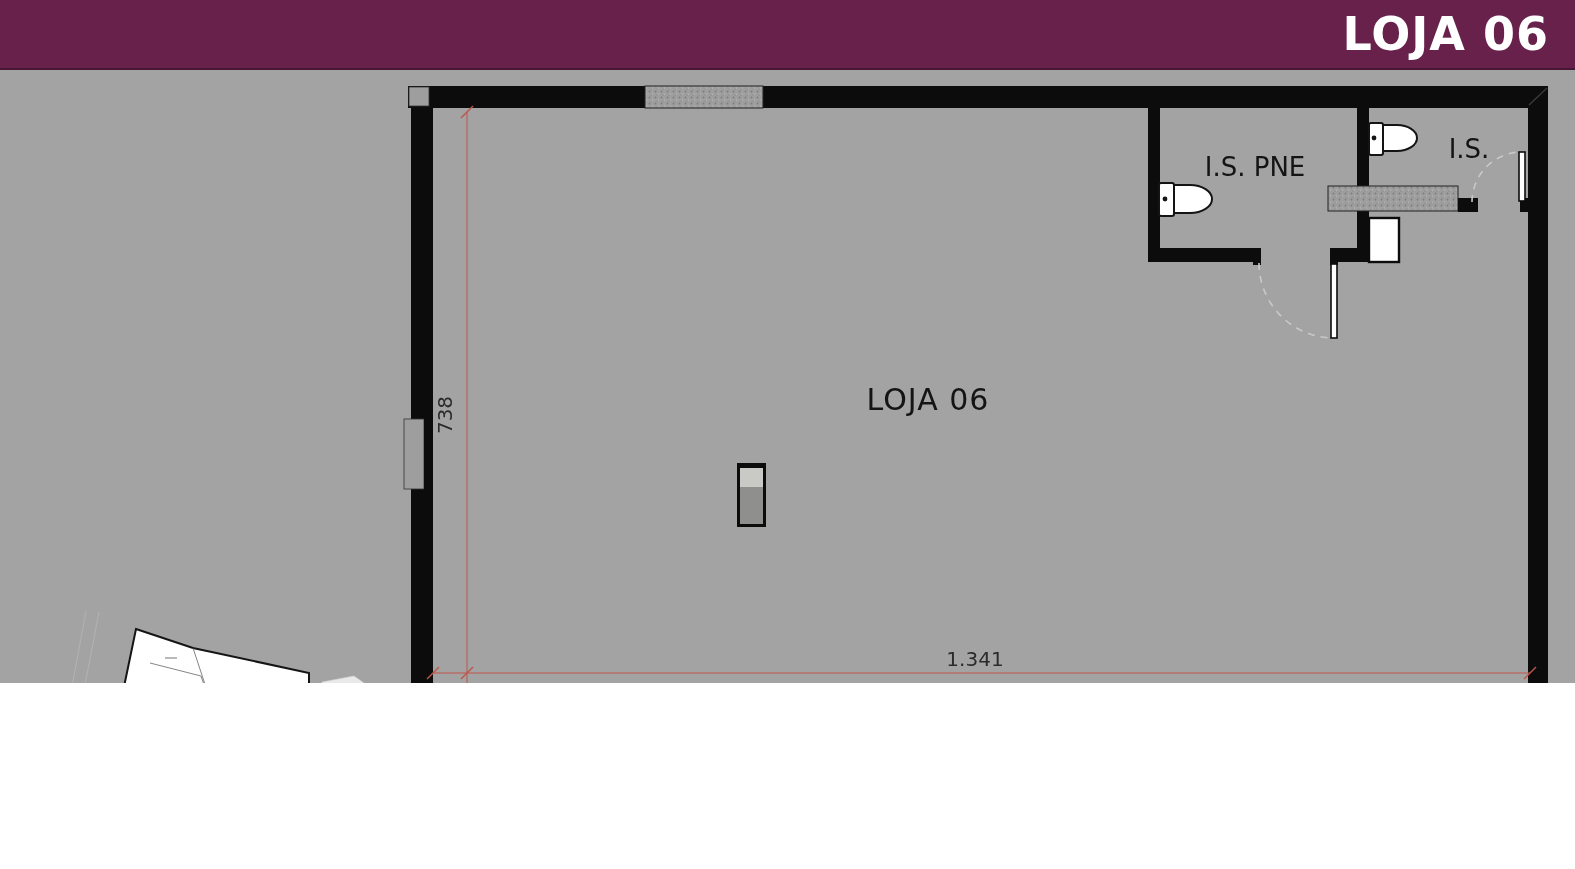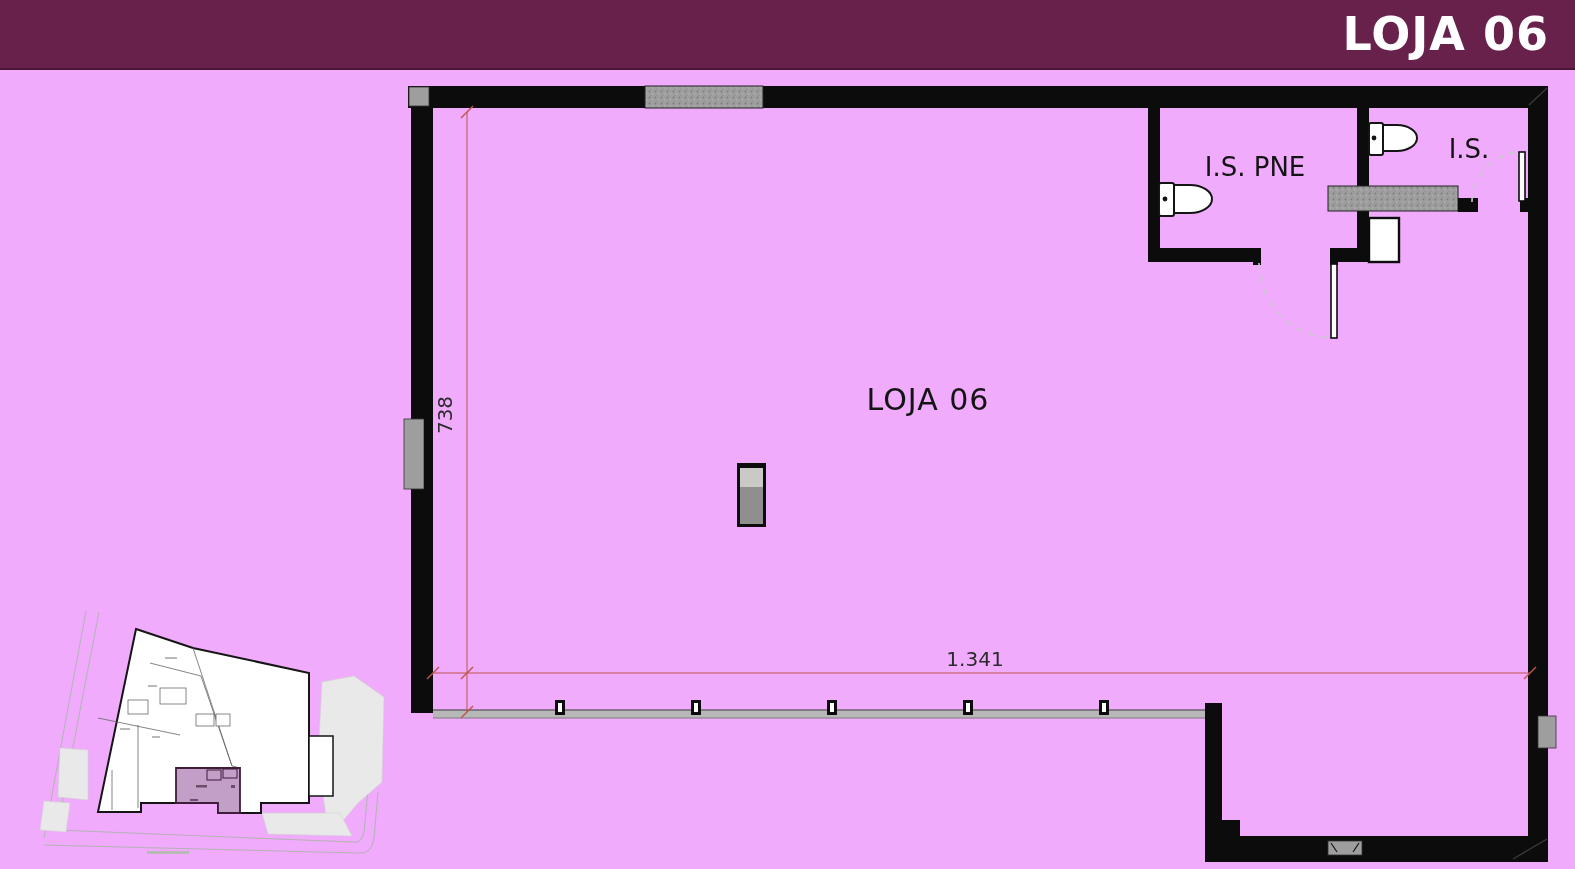--- a/index.html
+++ b/index.html
@@ -5,21 +5,21 @@
   :root{
     --header_bg:#67214b;
     --header_text:#ffffff;
     --wall:#0c0c0c;
     --fixture_gray:#9e9e9e;
     --dimension_red:#bf544a;
     --keyplan_highlight:#c29fc7;
     --keyplan_highlight_border:#3f1d3b;
   }
   html,body{margin:0;padding:0;background:#ffffff;}
-  #page{position:relative;width:1575px;height:869px;background:#f0abfc;overflow:hidden;
+  #page{position:relative;width:1575px;height:683px;background:#a3a3a3;overflow:hidden;
         font-family:"DejaVu Sans",sans-serif;}
   #header{position:absolute;left:0;top:0;width:1575px;height:68px;
           background:var(--header_bg);border-bottom:2px solid #4a1635;
           display:flex;align-items:center;justify-content:flex-end;}
   #header .title{color:var(--header_text);font-size:46px;font-weight:bold;
           letter-spacing:1px;padding-right:26px;line-height:68px;}
   svg{position:absolute;left:0;top:0;}
   .wall{fill:var(--wall);stroke:none;}
   .grayfill{fill:var(--fixture_gray);stroke:#333;stroke-width:0.8;}
   .speckle{fill:url(#speckle);stroke:#222;stroke-width:1;}

